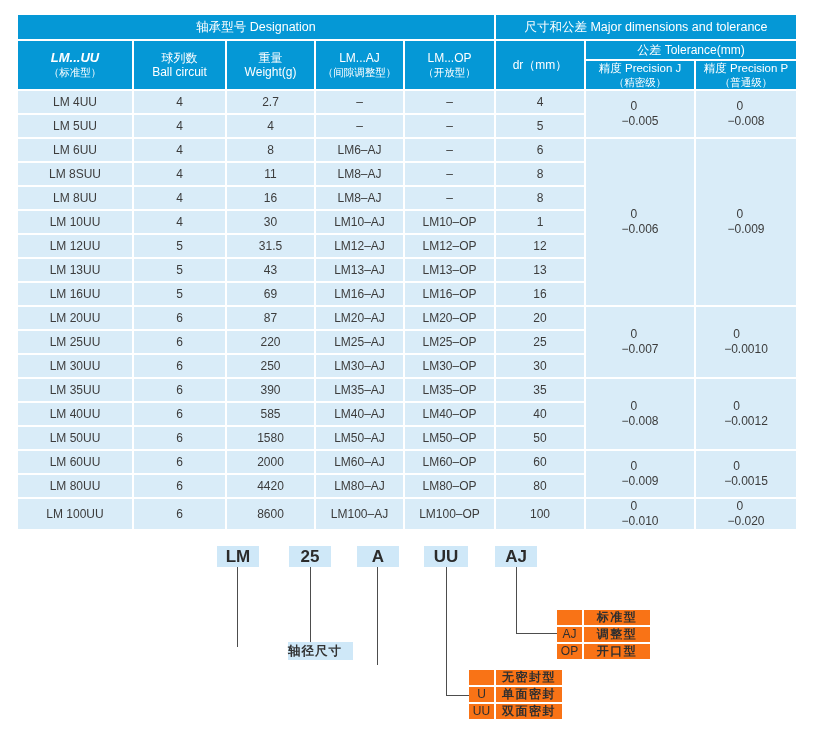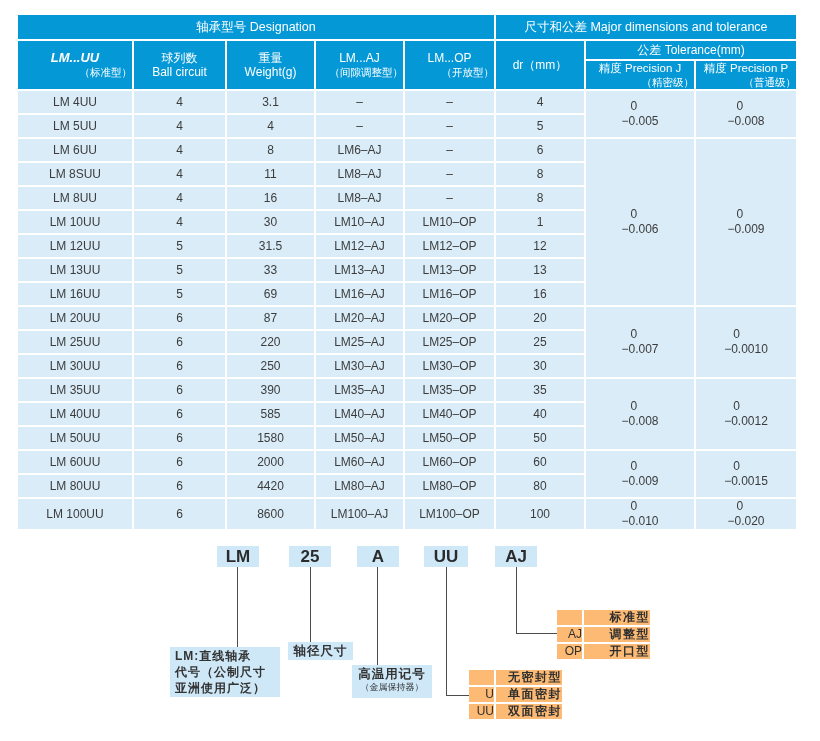--- a/index.html
+++ b/index.html
@@ -15,21 +15,21 @@
     border-collapse:separate;border-spacing:2px;
     margin:13px 0 0 16px;table-layout:fixed;
   }
   table.spec th{
     background:#0598d6;color:#ffffff;font-weight:normal;
     font-size:12px;line-height:14px;text-align:center;padding:0;
   }
   table.spec th.band{height:24px;font-size:12.5px;}
   table.spec th.tolband{height:18px;}
   table.spec th.prec{height:26px;font-size:11.5px;}
-  table.spec th .sub{font-size:10.5px;text-align:right;}
+  table.spec th .sub{font-size:10.5px;}
   table.spec th .big{font-size:13px;font-weight:bold;font-style:italic;}
   table.spec td{
     background:#d9ecf8;color:#3c3c3c;text-align:center;
     font-size:12px;height:22px;padding:0;vertical-align:middle;
   }
   td.tol{vertical-align:middle;}
   .tolwrap{display:inline-block;text-align:left;font-size:12px;line-height:15px;}
   .tolwrap .t0{padding-left:9px;}
   .codebox{
     position:absolute;top:546px;height:21px;background:#cfe8f8;
@@ -37,28 +37,28 @@
   }
   .vline{position:absolute;width:1px;background:#4d4d4d;}
   .hline{position:absolute;height:1px;background:#4d4d4d;}
   .notebox{
     position:absolute;background:#cfe8f8;color:#333;
   }
   .lmnote{left:170px;top:647px;width:110px;height:50px;
     font-size:12px;line-height:16px;font-weight:bold;letter-spacing:1px;
     padding:1px 0 0 5px;box-sizing:border-box;}
   .shaftnote{left:288px;top:642px;width:65px;height:18px;
-    font-size:12.5px;font-weight:bold;text-align:center;line-height:18px;letter-spacing:1px;}
+    font-size:12.5px;font-weight:bold;line-height:18px;letter-spacing:1px;}
   .htnote{left:352px;top:665px;width:80px;height:33px;text-align:center;box-sizing:border-box;padding-top:2px;}
   .htnote .l1{font-size:12.5px;font-weight:bold;letter-spacing:1px;line-height:15px;}
   .htnote .l2{font-size:9px;line-height:11px;}
   .minirow{position:absolute;height:15px;}
   .minirow .code,.minirow .desc{
-    position:absolute;top:0;height:15px;background:#fdba74;
-    font-size:12px;line-height:15px;text-align:right;color:#2f2f2f;
+    position:absolute;top:0;height:15px;background:#f97316;
+    font-size:12px;line-height:15px;text-align:center;color:#2f2f2f;
   }
   .minirow .code{left:0;width:25px;}
   .minirow .desc{left:27px;width:66px;font-weight:bold;letter-spacing:1.5px;}
 </style>
 </head>
 <body>
 
 <div id="page">
 
   <table class="spec">
@@ -108,21 +108,21 @@
       </th>
       <th class="prec">
         <div>精度 Precision P</div>
         <div class="sub">（普通级）</div>
       </th>
     </tr>
 
     <tr>
       <td>LM 4UU</td>
       <td>4</td>
-      <td>3.1</td>
+      <td>2.7</td>
       <td>–</td>
       <td>–</td>
       <td>4</td>
       <td class="tol" rowspan="2"><div class="tolwrap"><div class="t0">0</div><div>−0.005</div></div></td>
       <td class="tol" rowspan="2"><div class="tolwrap"><div class="t0">0</div><div>−0.008</div></div></td>
     </tr>
     <tr>
       <td>LM 5UU</td>
       <td>4</td>
       <td>4</td>
@@ -168,21 +168,21 @@
       <td>LM 12UU</td>
       <td>5</td>
       <td>31.5</td>
       <td>LM12–AJ</td>
       <td>LM12–OP</td>
       <td>12</td>
     </tr>
     <tr>
       <td>LM 13UU</td>
       <td>5</td>
-      <td>33</td>
+      <td>43</td>
       <td>LM13–AJ</td>
       <td>LM13–OP</td>
       <td>13</td>
     </tr>
     <tr>
       <td>LM 16UU</td>
       <td>5</td>
       <td>69</td>
       <td>LM16–AJ</td>
       <td>LM16–OP</td>
@@ -278,32 +278,23 @@
   <div class="codebox" style="left:495px;width:42px;">AJ</div>
 
   <div class="vline" style="left:237px;top:567px;height:80px;"></div>
   <div class="vline" style="left:310px;top:567px;height:75px;"></div>
   <div class="vline" style="left:377px;top:567px;height:98px;"></div>
   <div class="vline" style="left:446px;top:567px;height:129px;"></div>
   <div class="hline" style="left:446px;top:695px;width:23px;"></div>
   <div class="vline" style="left:516px;top:567px;height:67px;"></div>
   <div class="hline" style="left:516px;top:633px;width:41px;"></div>
 
-  <div class="notebox lmnote">
-    <div>LM:直线轴承</div>
-    <div>代号（公制尺寸</div>
-    <div>亚洲使用广泛）</div>
-  </div>
 
   <div class="notebox shaftnote">轴径尺寸</div>
 
-  <div class="notebox htnote">
-    <div class="l1">高温用记号</div>
-    <div class="l2">（金属保持器）</div>
-  </div>
 
   <div class="minirow" style="left:557px;top:610px;">
     <div class="code"></div>
     <div class="desc">标准型</div>
   </div>
   <div class="minirow" style="left:557px;top:627px;">
     <div class="code">AJ</div>
     <div class="desc">调整型</div>
   </div>
   <div class="minirow" style="left:557px;top:644px;">

